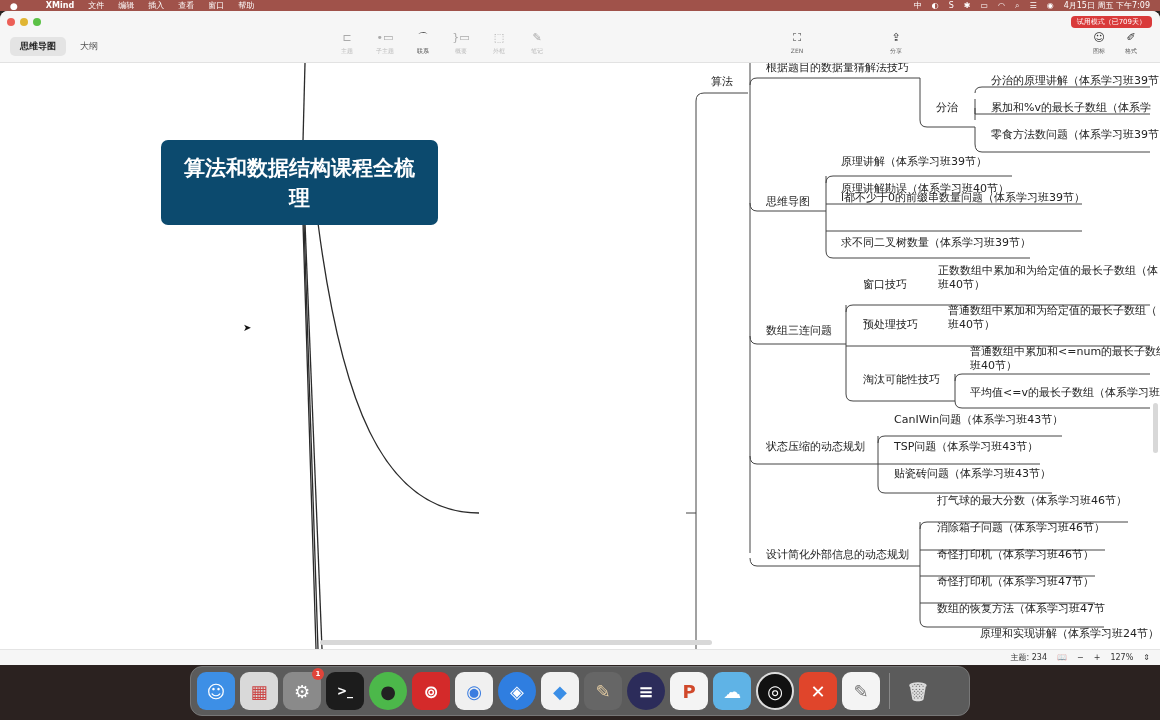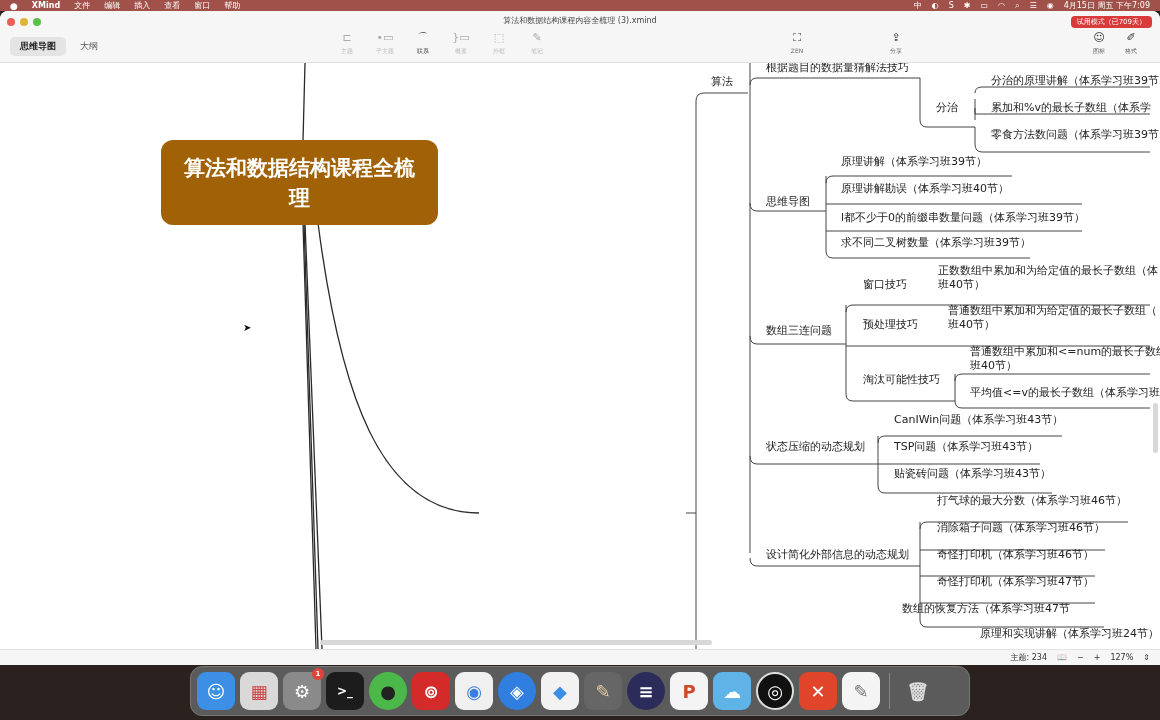--- a/index.html
+++ b/index.html
@@ -11,21 +11,21 @@
   }
   
   .menubar {
     position: absolute; left: 0; top: 0; width: 1160px; height: 11px;
     background: #a0524a;
     color: #fff; font-size: 8px;
     display: flex; align-items: center; padding: 0 10px;
   }
   .menubar .left { display: flex; gap: 14px; align-items: center; }
   .menubar .apple { font-size: 9px; }
-  .menubar .app { font-weight: bold; }
+  .menubar .app { font-weight: bold; margin-left: 14px; }
   .menubar .right { margin-left: auto; display: flex; gap: 10px; align-items: center; }
   
   .window {
     position: absolute; left: 0; top: 11px; width: 1160px; height: 654px;
     background: #fff; border-radius: 8px 8px 0 0; overflow: hidden;
   }
   .titlebar {
     height: 52px; background: #f6f6f6; border-bottom: 1px solid #e2e2e2;
     position: relative;
   }
@@ -50,21 +50,21 @@
   .tool .ic { height: 14px; font-size: 11px; color: #aaa; line-height: 14px; }
   .tool .lb { font-size: 6px; color: #bbb; }
   .tool.on .ic { color: #222; } .tool.on .lb { color: #444; }
   .tool.dark .ic { color: #333; } .tool.dark .lb { color: #666; }
   
   .canvas { position: absolute; left: 0; top: 52px; width: 1160px; height: 586px; background: #fff; overflow: hidden; }
   .canvas svg.lines { position: absolute; left: 0; top: 0; }
   .node { position: absolute; font-size: 11px; color: #222; white-space: nowrap; }
   .root {
     position: absolute; left: 161px; top: 77px; width: 277px; height: 85px;
-    background: #a16207; border-radius: 12px; color: #fff;
+    background: #0c4a6e; border-radius: 7px; color: #fff;
     font-size: 21px; font-weight: bold; text-align: center;
     display: flex; align-items: center; justify-content: center; line-height: 30px; padding: 16px 16px;
   }
   .stage {
     position: absolute; left: 479px; top: 430px; width: 207px; height: 41px;
     background: #e6e6e6; border: 1.5px solid #333; border-radius: 5px;
     font-size: 14px; font-weight: bold; color: #222;
     display: flex; align-items: center; justify-content: center;
   }
   .hscroll {
@@ -128,21 +128,20 @@
   </div>
 </div>
 
 <div class="window">
   <div class="titlebar">
     <div class="traffic">
       <span class="t-red"></span>
       <span class="t-yel"></span>
       <span class="t-grn"></span>
     </div>
-    <div class="doc-title">算法和数据结构课程内容全梳理 (3).xmind</div>
     <div class="trial-badge">试用模式（已709天）</div>
     <div class="viewtabs">
       <div class="viewtab active">思维导图</div>
       <div class="viewtab">大纲</div>
     </div>
 
     <div class="tool" style="left:329px">
       <span class="ic">⊏</span>
       <span class="lb">主题</span>
     </div>
@@ -243,21 +242,21 @@
     <div class="node" style="left:766px;top:-3px">根据题目的数据量猜解法技巧</div>
 
     <div class="node" style="left:936px;top:37px">分治</div>
     <div class="node" style="left:991px;top:10px">分治的原理讲解（体系学习班39节</div>
     <div class="node" style="left:991px;top:37px">累加和%v的最长子数组（体系学</div>
     <div class="node" style="left:991px;top:64px">零食方法数问题（体系学习班39节</div>
 
     <div class="node" style="left:766px;top:131px">思维导图</div>
     <div class="node" style="left:841px;top:91px">原理讲解（体系学习班39节）</div>
     <div class="node" style="left:841px;top:118px">原理讲解勘误（体系学习班40节）</div>
-    <div class="node" style="left:841px;top:147px">l都不少于0的前缀串数量问题（体系学习班39节）</div>
+    <div class="node" style="left:841px;top:127px">l都不少于0的前缀串数量问题（体系学习班39节）</div>
     <div class="node" style="left:841px;top:172px">求不同二叉树数量（体系学习班39节）</div>
 
     <div class="node" style="left:766px;top:260px">数组三连问题</div>
     <div class="node" style="left:863px;top:214px">窗口技巧</div>
     <div class="node" style="left:938px;top:200px">正数数组中累加和为给定值的最长子数组（体</div>
     <div class="node" style="left:938px;top:214px">班40节）</div>
     <div class="node" style="left:863px;top:254px">预处理技巧</div>
     <div class="node" style="left:948px;top:240px">普通数组中累加和为给定值的最长子数组（</div>
     <div class="node" style="left:948px;top:254px">班40节）</div>
     <div class="node" style="left:863px;top:309px">淘汰可能性技巧</div>
@@ -268,21 +267,21 @@
     <div class="node" style="left:766px;top:376px">状态压缩的动态规划</div>
     <div class="node" style="left:894px;top:349px">CanIWin问题（体系学习班43节）</div>
     <div class="node" style="left:894px;top:376px">TSP问题（体系学习班43节）</div>
     <div class="node" style="left:894px;top:403px">贴瓷砖问题（体系学习班43节）</div>
 
     <div class="node" style="left:766px;top:484px">设计简化外部信息的动态规划</div>
     <div class="node" style="left:937px;top:430px">打气球的最大分数（体系学习班46节）</div>
     <div class="node" style="left:937px;top:457px">消除箱子问题（体系学习班46节）</div>
     <div class="node" style="left:937px;top:484px">奇怪打印机（体系学习班46节）</div>
     <div class="node" style="left:937px;top:511px">奇怪打印机（体系学习班47节）</div>
-    <div class="node" style="left:902px;top:538px">数组的恢复方法（体系学习班47节</div>
+    <div class="node" style="left:937px;top:538px">数组的恢复方法（体系学习班47节</div>
 
     <div class="node" style="left:980px;top:563px">原理和实现讲解（体系学习班24节）</div>
 
     <div class="cursor">➤</div>
     <div class="hscroll"></div>
     <div class="vscroll"></div>
   </div>
 
   <div class="statusbar">
     <span>主题: 234</span>

